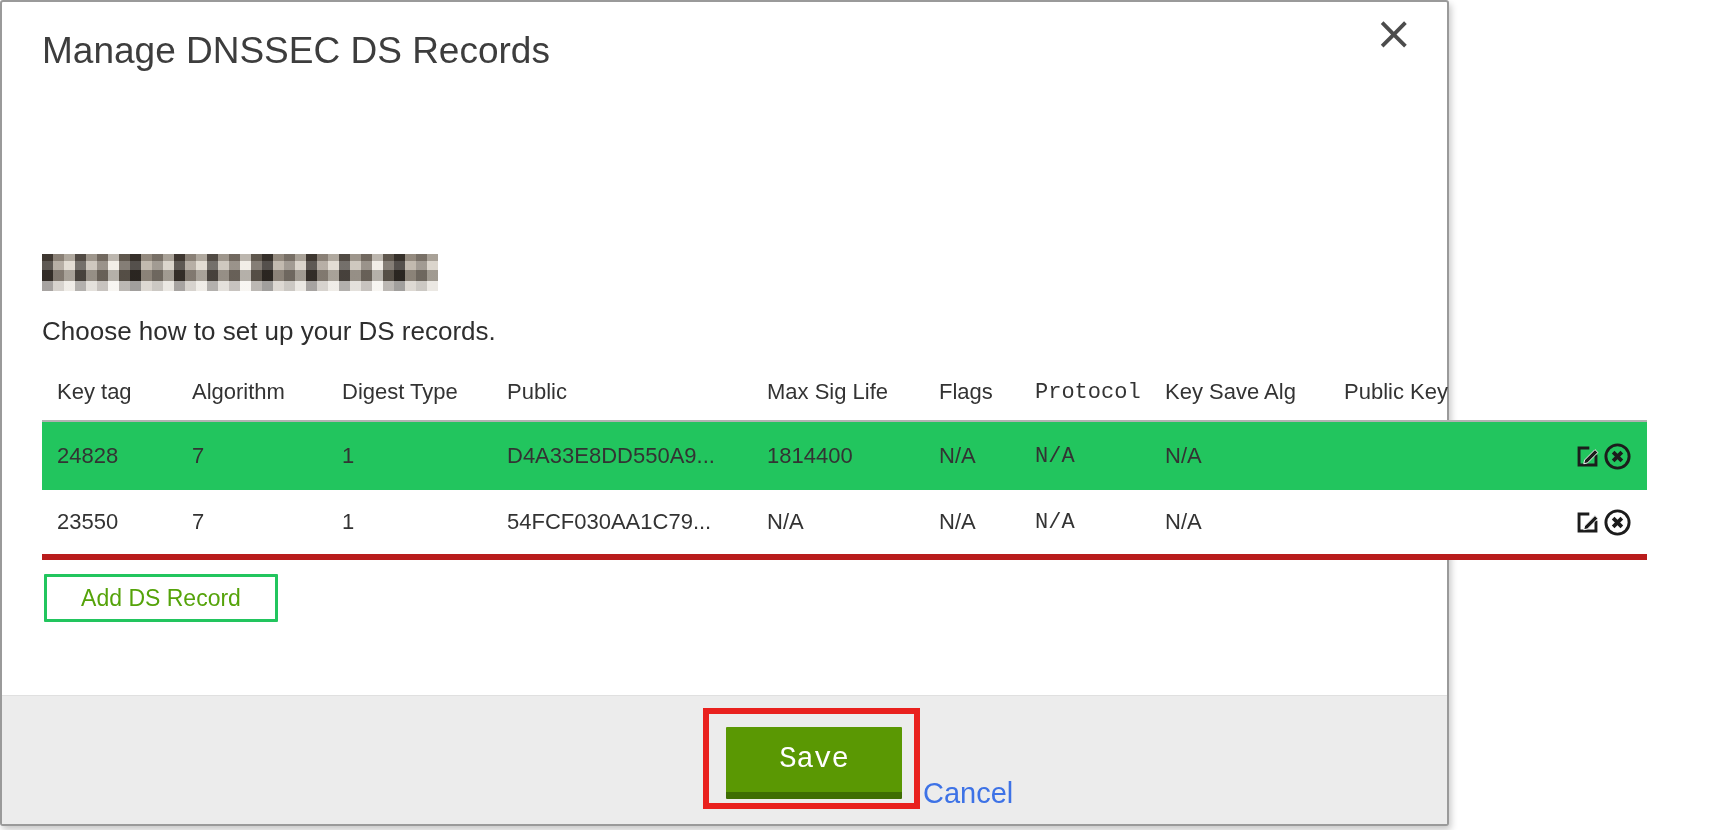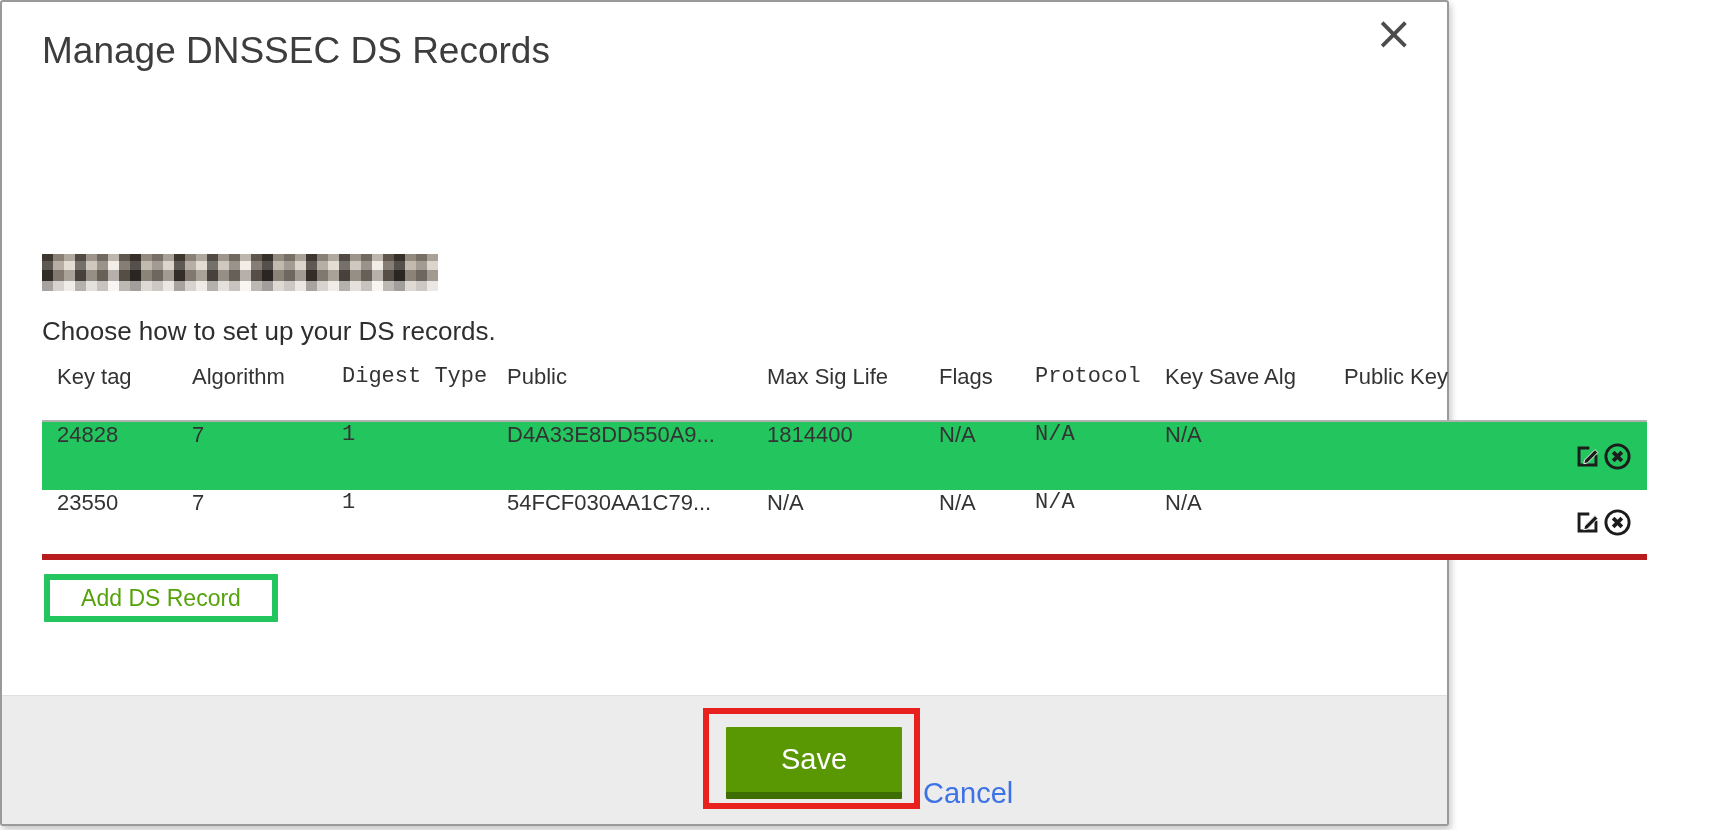--- a/index.html
+++ b/index.html
@@ -29,56 +29,56 @@
       repeating-linear-gradient(0deg, rgba(255,255,255,.55) 0 10px, rgba(30,26,22,.28) 10px 21px, rgba(255,255,255,.18) 21px 30px, rgba(70,62,54,.30) 30px 37px),
       repeating-linear-gradient(90deg, #3b342e 0 11px, #a79d92 11px 22px, #ddd6cb 22px 33px, #56504a 33px 44px, #c4bcb1 44px 55px, #847b71 55px 66px, #efeae2 66px 77px, #6a6258 77px 88px, #2f2a25 88px 99px, #b5ab9e 99px 110px, #8d857b 110px 121px, #d3ccc1 121px 132px);
   }
 
   .instruction {
     position:absolute; left:40px; top:314px;
     font-size:26px; color:#2e2e2e;
   }
 
   .ds-table { position:absolute; left:40px; top:362px; width:1605px; font-size:22px; color:#333; }
-  .t-row { display:flex; }
+  .t-row { display:flex; align-items:center; }
   .t-header { height:58px; border-bottom:2px solid #b2b2b2; font-weight:400; color:#333; }
   .t-r1 { height:68px; background:#22c55e; }
   .t-r2 { height:70px; background:#ffffff; border-bottom:6px solid #b91c1c; }
   .c1 { width:150px; padding-left:15px; }
   .c2 { width:150px; }
-  .c3 { width:165px;font-family:Liberation Mono, monospace; }
+  .c3 { width:165px; }
   .c4 { width:260px; }
   .c5 { width:172px; }
   .c6 { width:96px; }
   .c7 { width:130px;font-family:Liberation Mono, monospace; }
   .c8 { width:179px; }
   .c9 { flex:1; }
   .c10 { width:78px; display:flex; justify-content:flex-end; align-items:center; gap:1px; padding-right:15px; }
   .row-icon { width:29px; height:29px; color:#1c1c1c; cursor:pointer; display:block; }
 
   .add-btn {
     position:absolute; left:42px; top:572px; width:234px; height:48px;
-    background:#fff; border:6px solid #22c55e; color:#55a30a;
+    background:#fff; border:3px solid #22c55e; color:#55a30a;
     font-size:23px; font-family:"Liberation Sans", sans-serif;
     cursor:pointer; border-radius:1px;
   }
 
   .footer {
     position:absolute; left:0; right:0; bottom:0; height:129px;
     background:#ececec; border-top:1px solid #e0e0e0;
   }
 
   .annotation-box {
     position:absolute; left:701px; top:706px; width:217px; height:101px;
     border:6px solid #e9211e; pointer-events:none;
   }
   .save-btn {
     position:absolute; left:724px; top:725px; width:176px; height:72px;
     background:#5a9803; border:none; border-bottom:7px solid #3e6d02;
-    color:#fff; font-size:29px; font-family:Liberation Sans, sans-serif;
+    color:#fff; font-size:29px; font-family:Liberation Mono, monospace;
     cursor:pointer; border-radius:1px;
   }
   .cancel-link {
     position:absolute; left:921px; top:744px;
     font-size:29px; color:#3d72e6; text-decoration:none; cursor:pointer;margin-top:31px;
   }
 </style>
 </head>
 <body>
 

